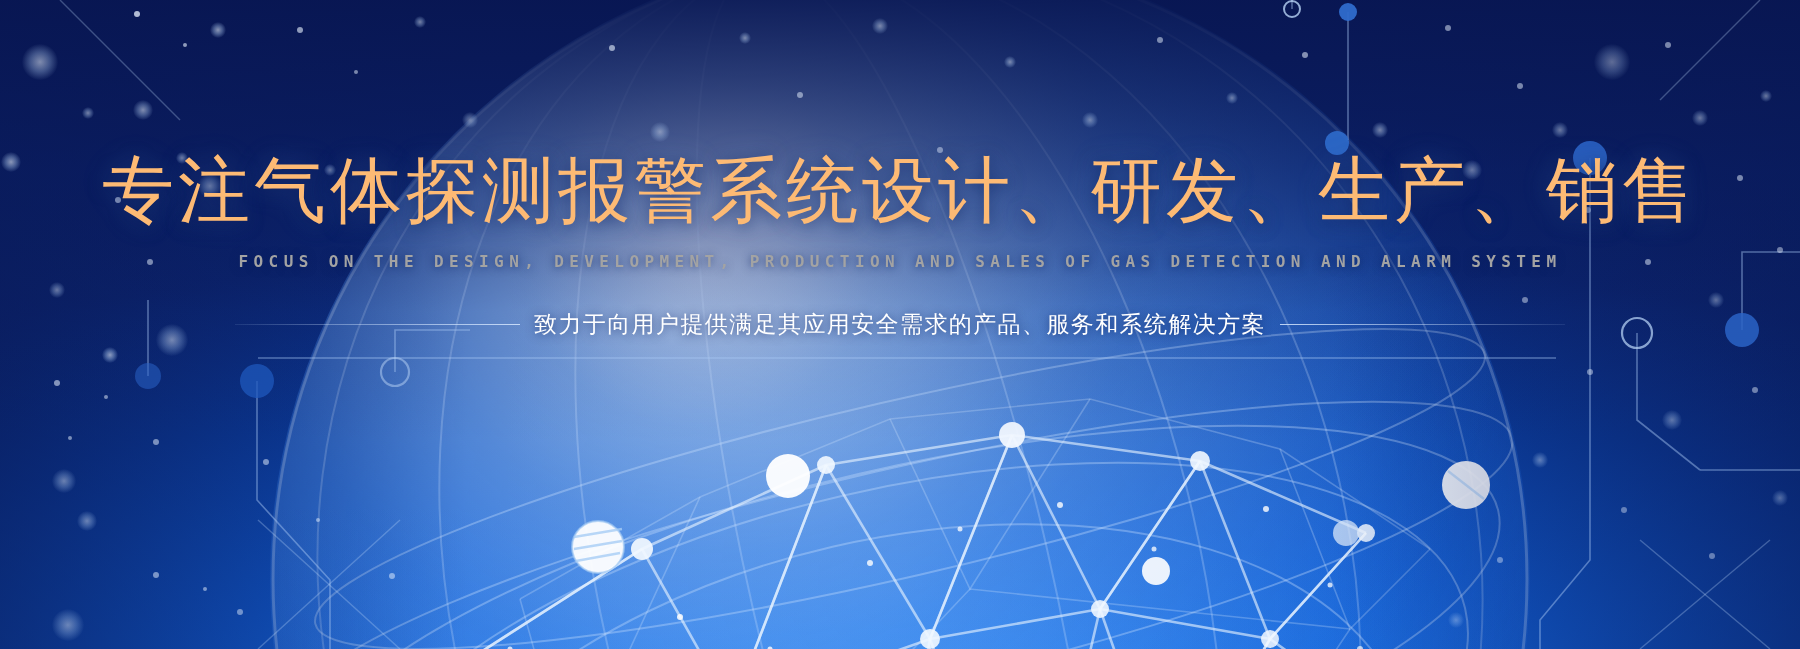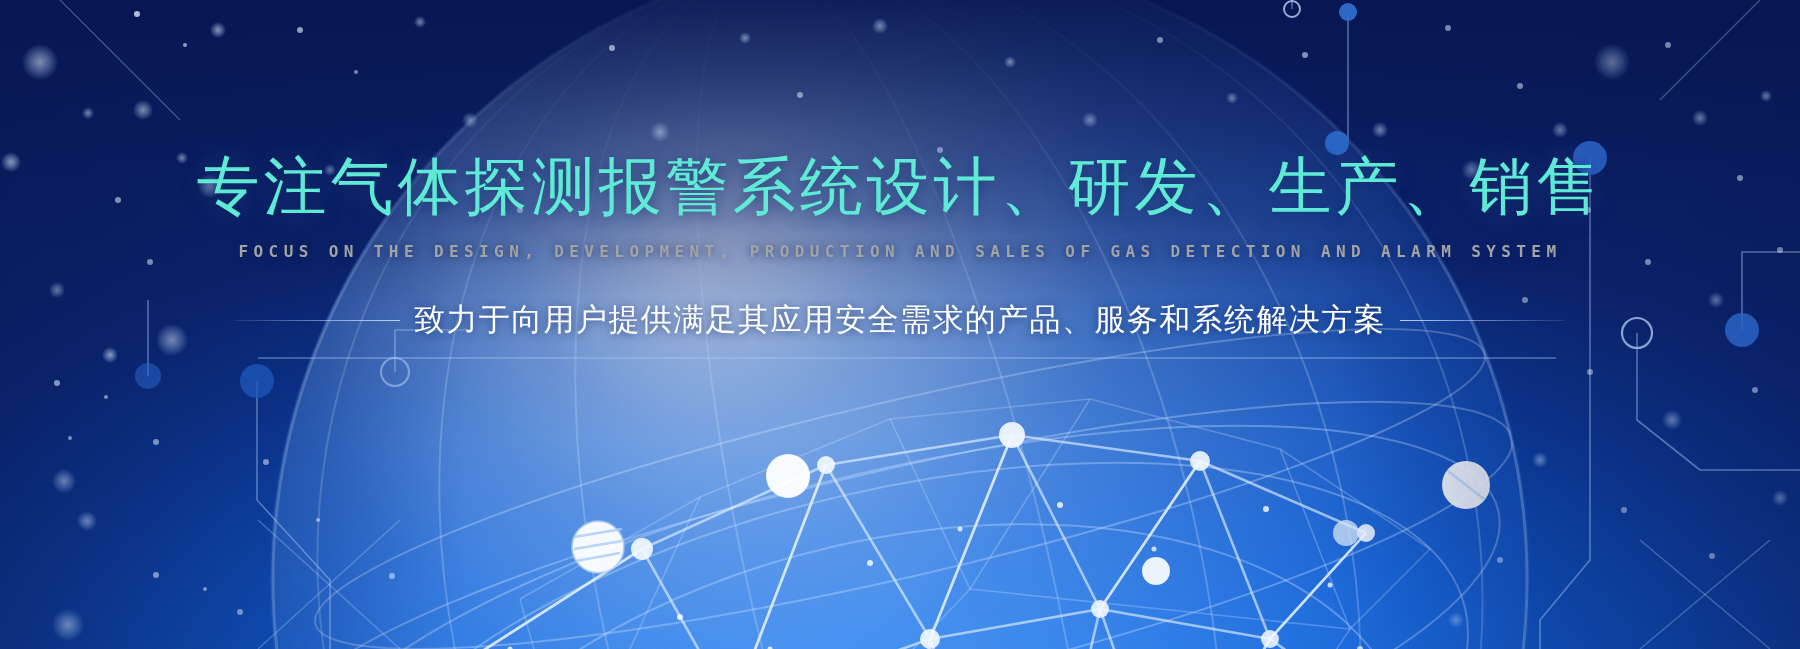--- a/index.html
+++ b/index.html
@@ -59,22 +59,22 @@
   .globe-svg{ position:absolute; inset:0; width:100%; height:100%; }
 
   
   .content{
     position:absolute; inset:0;
     display:flex; flex-direction:column;
     align-items:center;
     padding-top:152px;
   }
   .headline{
-    color:#5eead4;
-    font-size:63px;
+    color:#fdba74;
+    font-size:72px;
     line-height:1.08;
     letter-spacing:4px;
     font-weight:400;
     text-shadow:0 2px 16px rgba(8,28,90,.75), 0 0 28px rgba(120,180,255,.28);
     white-space:nowrap;
   }
   .subline{
     margin-top:22px;
     color:#a3a3a3;
     font-family:"DejaVu Sans Mono","Liberation Mono",monospace;
@@ -93,21 +93,21 @@
   }
   .rule{
     height:1px; flex:1 1 auto;
     background:linear-gradient(90deg, rgba(190,215,255,.10), rgba(215,232,255,.85));
   }
   .rule.right{
     background:linear-gradient(90deg, rgba(215,232,255,.85), rgba(190,215,255,.10));
   }
   .tagline{
     color:#ffffff;
-    font-size:31px;
+    font-size:23px;
     letter-spacing:1.4px;
     white-space:nowrap;
     text-shadow:0 1px 10px rgba(8,28,90,.7);
   }
 </style>
 </head>
 <body>
 
 <div id="banner">
 

